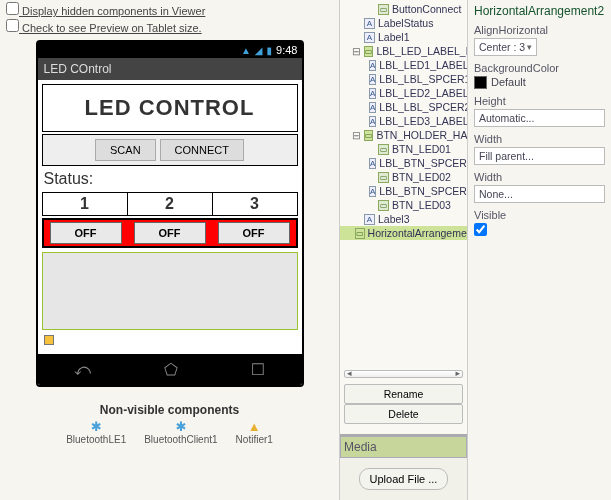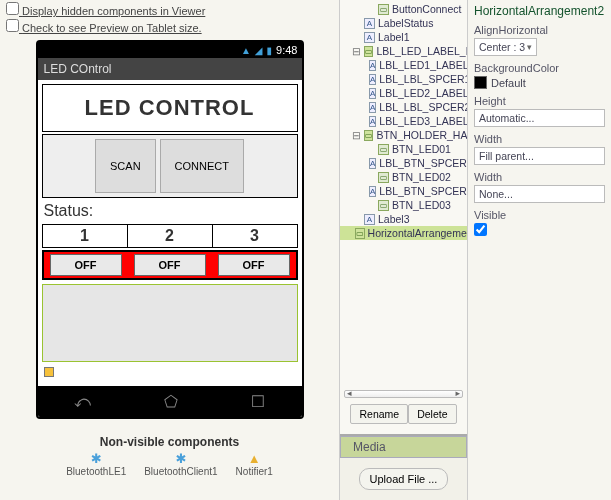--- a/index.html
+++ b/index.html
@@ -12,21 +12,21 @@
   .viewer-opts { font-size: 11px; line-height: 16px; color: #444; }
   .viewer-opts label { display: block; text-decoration: underline; }
   .phone { margin: 4px auto 0; width: 268px; background: #fff; border: 2px solid #000; border-radius: 4px; display: flex; flex-direction: column; }
   .statusbar { background: #000; color: #9cf; display: flex; justify-content: flex-end; align-items: center; gap:4px; font-size:11px; padding:1px 4px; height:16px; }
   .statusbar .wifi, .statusbar .signal, .statusbar .batt { color:#41a0d8; font-size:10px; }
   .statusbar .clock { color:#fff; }
   .titlebar { background: #444; color:#ddd; font-size:12px; padding:4px 6px; }
   .app-body { padding:4px; display:flex; flex-direction:column; gap:2px; }
   .app-title { border:1px solid #000; text-align:center; font-size:22px; font-weight:bold; padding:10px 2px; letter-spacing:1px; }
   .btnrow { display:flex; gap:4px; justify-content:center; background:#eee; border:1px solid #000; padding:4px; }
-  .btnrow button { background:#ddd; border:1px solid #aaa; padding:20px 14px; font-size:11px; }
+  .btnrow button { background:#ddd; border:1px solid #aaa; padding:4px 14px; font-size:11px; }
   .status-lbl { font-size:16px; padding:2px; }
   .cols3 { display:flex; border:1px solid #000; }
   .cols3 div { flex:1; text-align:center; font-size:16px; font-weight:bold; padding:2px; border-right:1px solid #000; }
   .cols3 div:last-child { border-right:none; }
   .red-row { display:flex; background:red; border:2px solid #000; }
   .red-row button { flex:1; margin:2px 6px; background:#e9e9e9; border:1px solid #666; padding:4px 2px; font-size:11px; font-weight:bold; }
   .yellowbox { border:1px solid #9ac331; background:#e6e6e6; height:78px; margin-top:2px; }
   .yellow-ind { padding:2px; }
   .yellow-ind span { display:inline-block; width:10px; height:10px; background:#f6c13b; border:1px solid #777; }
   .navbar { background:#000; display:flex; justify-content:space-around; align-items:center; padding:6px 0; border-radius:0 0 2px 2px; }
@@ -43,34 +43,34 @@
   .tree-item.ind1 { padding-left: 12px; }
   .tree-item.ind2 { padding-left: 26px; }
   .tree-item.sel { background:#cde397; }
   .icn-toggle{ width:9px; display:inline-block; color:#777; }
   .icn-cmp{ width:11px; height:11px; display:inline-flex; align-items:center; justify-content:center; font-size:8px; background:#e0ead2; border:1px solid #8aa85e; color:#3a6a1a; }
   .icn-cmp.a { background:#eef; border-color:#89a; color:#358; }
   .icn-ha { background:#cfe39c; }
   .tree-hbar { height:8px; margin:2px 4px; background:linear-gradient(#fff,#eee); border:1px solid #bbb; border-radius:2px; position:relative; }
   .tree-hbar::before{content:"◂";position:absolute;left:2px;top:-3px;font-size:9px;color:#666;}
   .tree-hbar::after{content:"▸";position:absolute;right:2px;top:-3px;font-size:9px;color:#666;}
-  .tree-btns { display:flex; justify-content:center; padding:4px; }
+  .tree-btns { display:flex; justify-content:center; padding:4px;flex-direction:column; }
   .tree-btns button { font-size:10.5px; padding:3px 8px; background:#f4f4ee; border:1px solid #bbb; border-radius:2px; }
 
   .media-panel { background:#f2f1e9; border-top:2px solid #aaa; margin-top:6px; }
-  .media-head { background:#c7d69a; color:#556; font-size:12px; padding:3px 12px; border:1px solid #aab; }
+  .media-head { background:#c7d69a; color:#556; font-size:12px; padding:3px 3px; border:1px solid #aab; }
   .media-body { padding:10px; text-align:center; }
   .media-body button { font-size:11px; padding:4px 10px; background:#f4f4ee; border:1px solid #bbb; border-radius:10px; }
 
   
   .props-panel { flex:1; background:#f6f5ef; padding:2px 6px; font-size:11px; color:#445; }
   .props-title { font-size:12px; color:#14532d; padding:2px 0 6px; }
   .prop { margin-bottom:6px; }
   .prop .lbl { display:block; margin-bottom:2px; color:#556; }
-  .prop .field { display:flex; align-items:center; gap:4px; }
+  .prop .field { display:flex; gap:4px; }
   .prop .field .box { background:#fff; border:1px solid #bbb; padding:2px 4px; font-size:10.5px; width: 100%; }
   .prop .field .sel { display:flex; align-items:center; }
   .prop .field .sel::after { content:"▾"; font-size:9px; margin-left:2px; color:#666; }
   .swatch { width:13px; height:13px; background:#000; border:1px solid #666; display:inline-block; }
   .chk { width:13px; height:13px; }
 </style>
 </head>
 <body>
 
 <div class="root">

